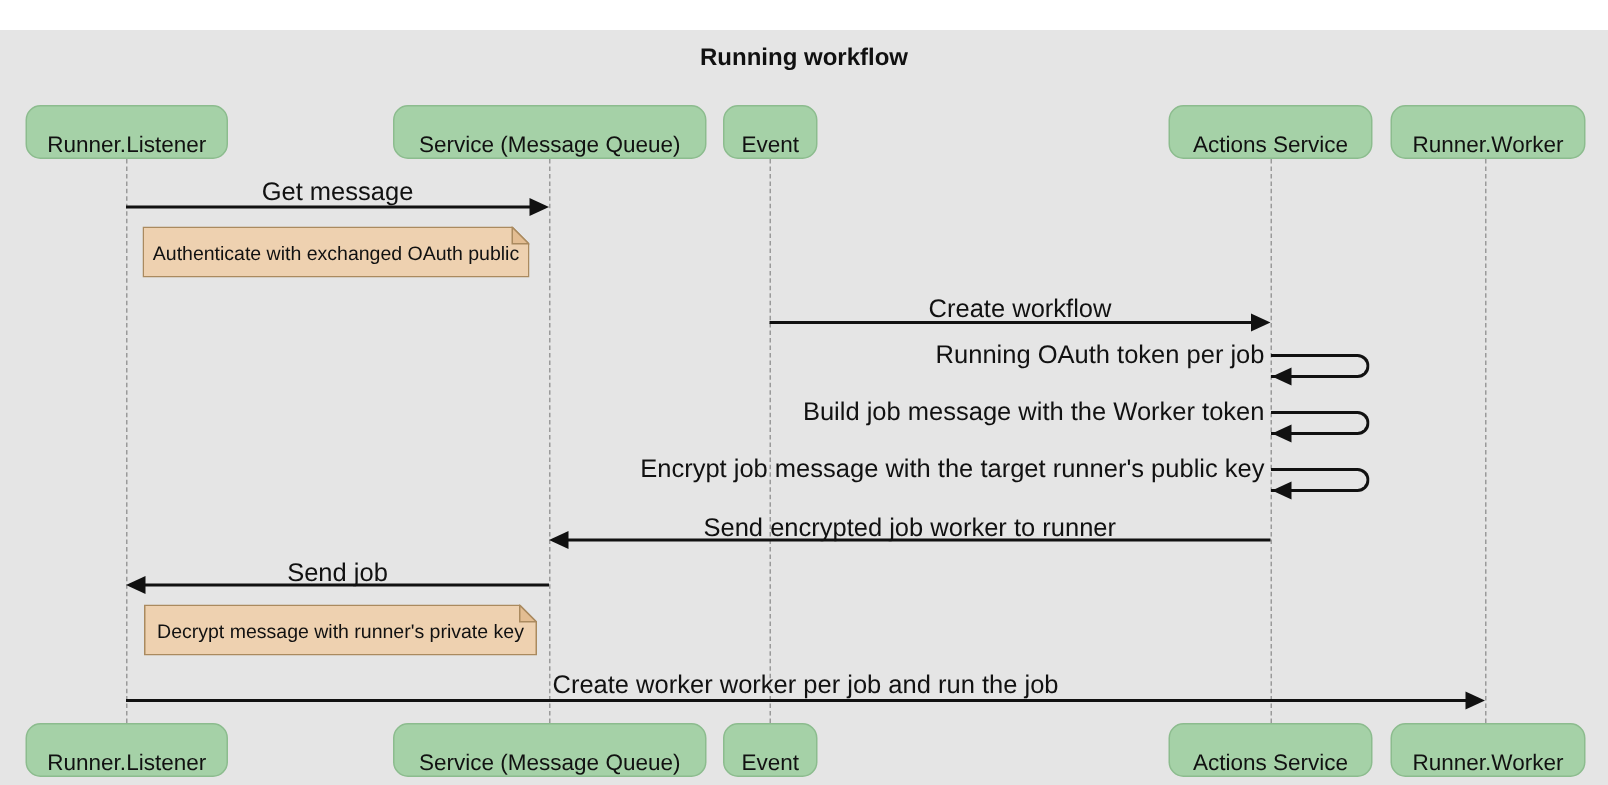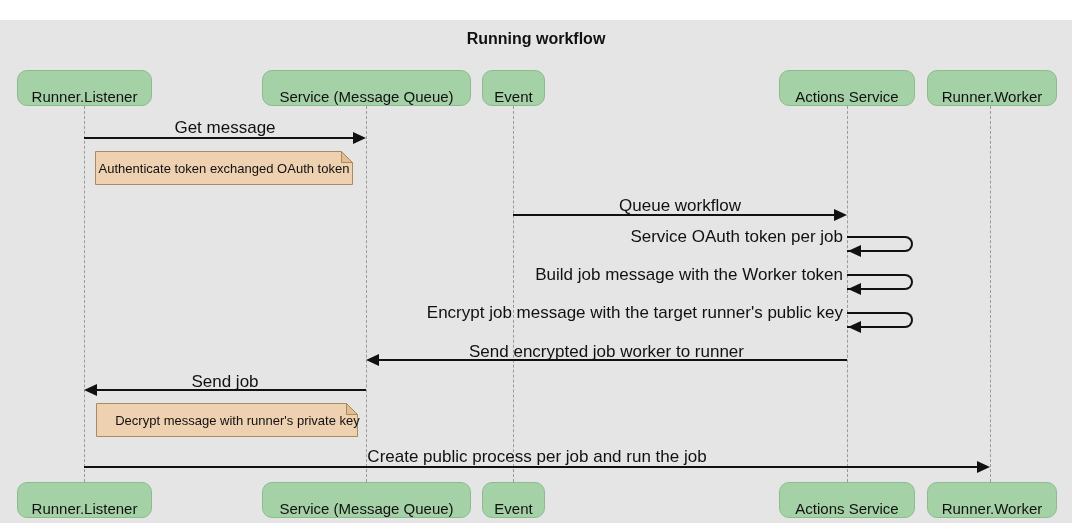--- a/index.html
+++ b/index.html
@@ -65,56 +65,56 @@
 
   <div class="msg-label center" style="left:84px;top:101px;width:282px;">Get message</div>
   <div class="msg-line" style="left:84px;top:117px;width:270px;"></div>
   <div class="head right" style="left:353px;top:112px;"></div>
 
   <div class="note" style="left:95px;top:131px;width:258px;height:34px;">
     <svg width="258" height="34">
       <path d="M0.5,0.5 H246.5 L257.5,11.5 V33.5 H0.5 Z" fill="var(--note-fill)" stroke="var(--note-border)" stroke-width="1"></path>
       <path d="M246.5,0.5 V11.5 H257.5 Z" fill="var(--note-fold)" stroke="var(--note-border)" stroke-width="1"></path>
     </svg>
-    <div class="note-text">Authenticate token exchanged OAuth token</div>
+    <div class="note-text">Authenticate with exchanged OAuth public</div>
   </div>
 
-  <div class="msg-label center" style="left:513px;top:179px;width:334px;">Queue workflow</div>
+  <div class="msg-label center" style="left:513px;top:179px;width:334px;">Create workflow</div>
   <div class="msg-line" style="left:513px;top:194px;width:322px;"></div>
   <div class="head right" style="left:834px;top:189px;"></div>
 
-  <div class="msg-label rightalign" style="left:413px;top:210px;width:430px;">Service OAuth token per job</div>
+  <div class="msg-label rightalign" style="left:413px;top:210px;width:430px;">Running OAuth token per job</div>
   <div class="selfloop" style="left:847px;top:216px;width:66px;height:16px;"></div>
   <div class="head left" style="left:848px;top:225px;"></div>
 
   <div class="msg-label rightalign" style="left:413px;top:248px;width:430px;">Build job message with the Worker token</div>
   <div class="selfloop" style="left:847px;top:254px;width:66px;height:16px;"></div>
   <div class="head left" style="left:848px;top:263px;"></div>
 
   <div class="msg-label rightalign" style="left:413px;top:286px;width:430px;">Encrypt job message with the target runner's public key</div>
   <div class="selfloop" style="left:847px;top:292px;width:66px;height:16px;"></div>
   <div class="head left" style="left:848px;top:301px;"></div>
 
   <div class="msg-label center" style="left:366px;top:325px;width:481px;">Send encrypted job worker to runner</div>
   <div class="msg-line" style="left:378px;top:339px;width:469px;"></div>
   <div class="head left" style="left:366px;top:334px;"></div>
 
   <div class="msg-label center" style="left:84px;top:355px;width:282px;">Send job</div>
   <div class="msg-line" style="left:96px;top:369px;width:270px;"></div>
   <div class="head left" style="left:84px;top:364px;"></div>
 
-  <div class="note" style="left:96px;top:383px;width:262px;height:34px;padding-left:21px;">
+  <div class="note" style="left:96px;top:383px;width:262px;height:34px;">
     <svg width="262" height="34">
       <path d="M0.5,0.5 H250.5 L261.5,11.5 V33.5 H0.5 Z" fill="var(--note-fill)" stroke="var(--note-border)" stroke-width="1"></path>
       <path d="M250.5,0.5 V11.5 H261.5 Z" fill="var(--note-fold)" stroke="var(--note-border)" stroke-width="1"></path>
     </svg>
     <div class="note-text">Decrypt message with runner's private key</div>
   </div>
 
-  <div class="msg-label center" style="left:84px;top:430px;width:906px;">Create public process per job and run the job</div>
+  <div class="msg-label center" style="left:84px;top:430px;width:906px;">Create worker worker per job and run the job</div>
   <div class="msg-line" style="left:84px;top:446px;width:894px;"></div>
   <div class="head right" style="left:977px;top:441px;"></div>
 
   <div class="actor" style="left:17px;top:462px;width:135px;">
       <span>Runner.Listener</span>
     </div>
   <div class="actor" style="left:262px;top:462px;width:209px;">
       <span>Service (Message Queue)</span>
     </div>
   <div class="actor" style="left:482px;top:462px;width:63px;">

